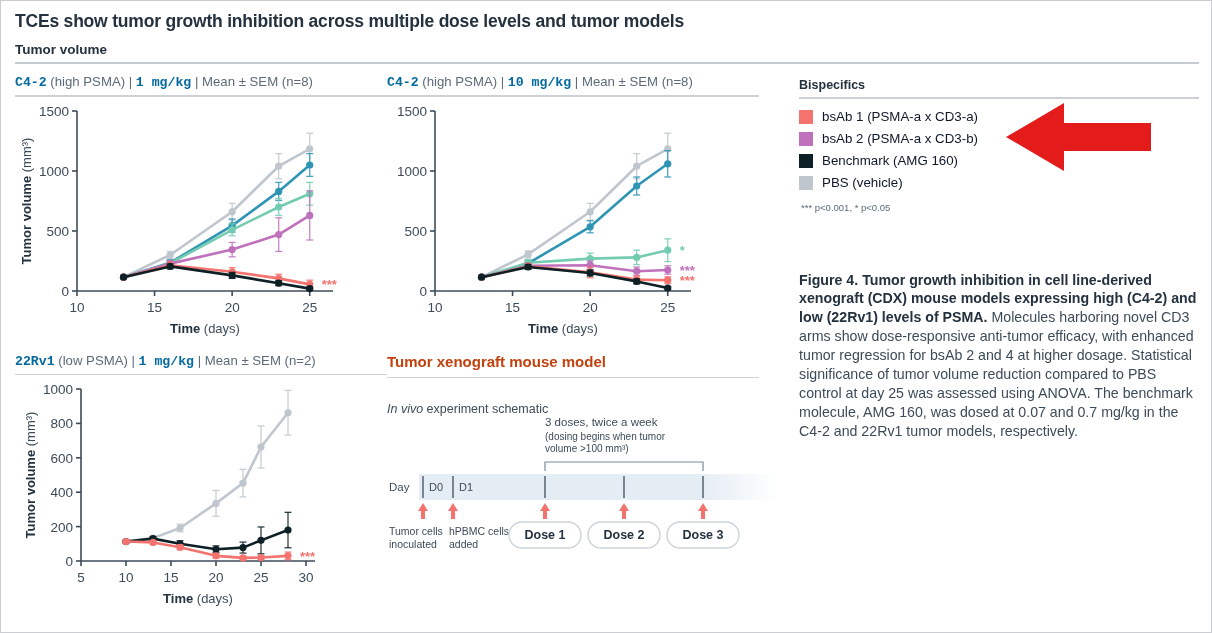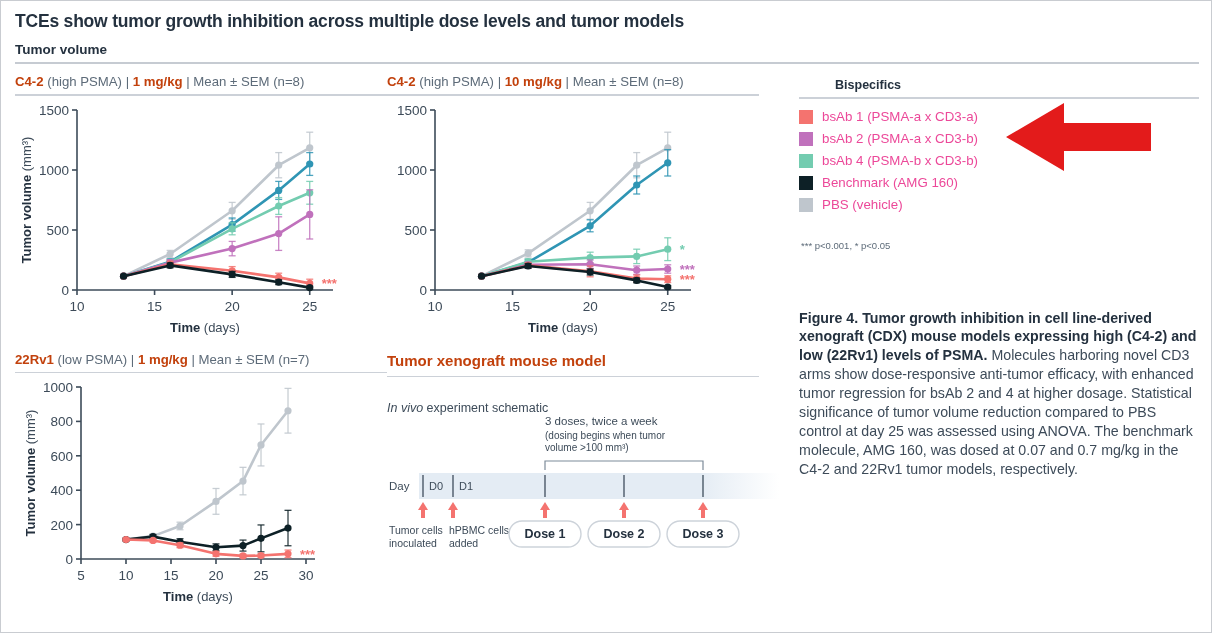--- a/index.html
+++ b/index.html
@@ -16,35 +16,35 @@
 
   .main-title { font-size:17.5px; font-weight:bold; color:#24313f; letter-spacing:-0.2px; }
   .section-title { font-size:13.5px; font-weight:bold; color:#24313f; margin-top:10px; }
   .rule { height:2px; background:#c6cbd2; margin-top:5px; }
 
   .cols { display:flex; margin-top:10px; }
   .left-col { width:770px; }
   .right-col { width:420px; padding-left:18px; }
 
   .panel-head { font-size:13.2px; color:#5d6b79; }
-  .panel-head b { color:#c2410c; font-weight:bold; }
+  .panel-head b { color:#0369a1; font-weight:bold;font-family:Liberation Mono, monospace; }
   .panel-rule { height:1.5px; background:#ccd1d8; margin-top:5px; }
 
   .charts-row { display:flex; }
   .chart-cell { width:372px; }
 
   .bigtitle { font-size:15px; font-weight:bold; color:#c2410c; }
 
   
-  .legend-head { font-size:12.5px; font-weight:bold; color:#24313f;margin-left:36px; }
+  .legend-head { font-size:12.5px; font-weight:bold; color:#24313f; }
   .legend-rule { height:1.5px; background:#ccd1d8; margin:5px 0 7px 0; }
   .legend-item { display:flex; align-items:center; height:22px; }
   .swatch { width:14px; height:14px; margin-right:9px; flex:none; }
-  .legend-label { font-size:13.3px; color:#ec4899; }
-  .footnote { font-size:9.5px; color:#5d6b79; margin-top:24px; padding-left:2px; }
+  .legend-label { font-size:13.3px; color:#0f172a; }
+  .footnote { font-size:9.5px; color:#5d6b79; margin-top:8px; padding-left:2px; }
 
   .caption { font-size:14.2px; line-height:1.33; color:#3d4b59; }
   .caption b { color:#24313f; font-weight:bold;text-align:right; }
 
   .arrow { position:absolute; }
 
   .schem-note { font-size:12.5px; color:#3d4b59; }
   .schem-note i { font-style:italic; }
 
   svg { display:block; }
@@ -384,21 +384,21 @@
               </svg>
             </div>
         </div>
 
       </div>
 
       <div class="charts-row" style="margin-top:6px;">
 
         <div class="chart-cell">
           <div class="panel-head">
-            <b>22Rv1</b><span> (low PSMA) | </span><b>1 mg/kg</b><span> | Mean ± SEM (n=7)</span>
+            <b>22Rv1</b><span> (low PSMA) | </span><b>1 mg/kg</b><span> | Mean ± SEM (n=2)</span>
           </div>
           <div class="panel-rule"></div>
           <div id="chart-2">
               <svg width="340" height="240" viewBox="0 0 340 240">
                 <line x1="66" y1="14" x2="66" y2="186" stroke="#3d4b59" stroke-width="1.6"></line>
                 <line x1="66" y1="186" x2="300" y2="186" stroke="#3d4b59" stroke-width="1.6"></line>
                 <line x1="61" y1="186" x2="66" y2="186" stroke="#3d4b59" stroke-width="1.6"></line>
                 <text x="58" y="191" text-anchor="end" class="tick">0</text>
                 <line x1="61" y1="151.6" x2="66" y2="151.6" stroke="#3d4b59" stroke-width="1.6"></line>
                 <text x="58" y="156.6" text-anchor="end" class="tick">200</text>
@@ -590,24 +590,20 @@
         <div id="legend-items">
             <div class="legend-item">
               <span class="swatch" style="background: rgb(244, 115, 111);"></span>
               <span class="legend-label">bsAb 1 (PSMA-a x CD3-a)</span>
             </div>
             <div class="legend-item">
               <span class="swatch" style="background: rgb(192, 113, 188);"></span>
               <span class="legend-label">bsAb 2 (PSMA-a x CD3-b)</span>
             </div>
             <div class="legend-item">
-              <span class="swatch" style="background: rgb(115, 204, 176);"></span>
-              <span class="legend-label">bsAb 4 (PSMA-b x CD3-b)</span>
-            </div>
-            <div class="legend-item">
               <span class="swatch" style="background: rgb(13, 32, 38);"></span>
               <span class="legend-label">Benchmark (AMG 160)</span>
             </div>
             <div class="legend-item">
               <span class="swatch" style="background: rgb(191, 198, 205);"></span>
               <span class="legend-label">PBS (vehicle)</span>
             </div>
           </div>
         <div class="footnote">*** p&lt;0.001, * p&lt;0.05</div>
       </div>

